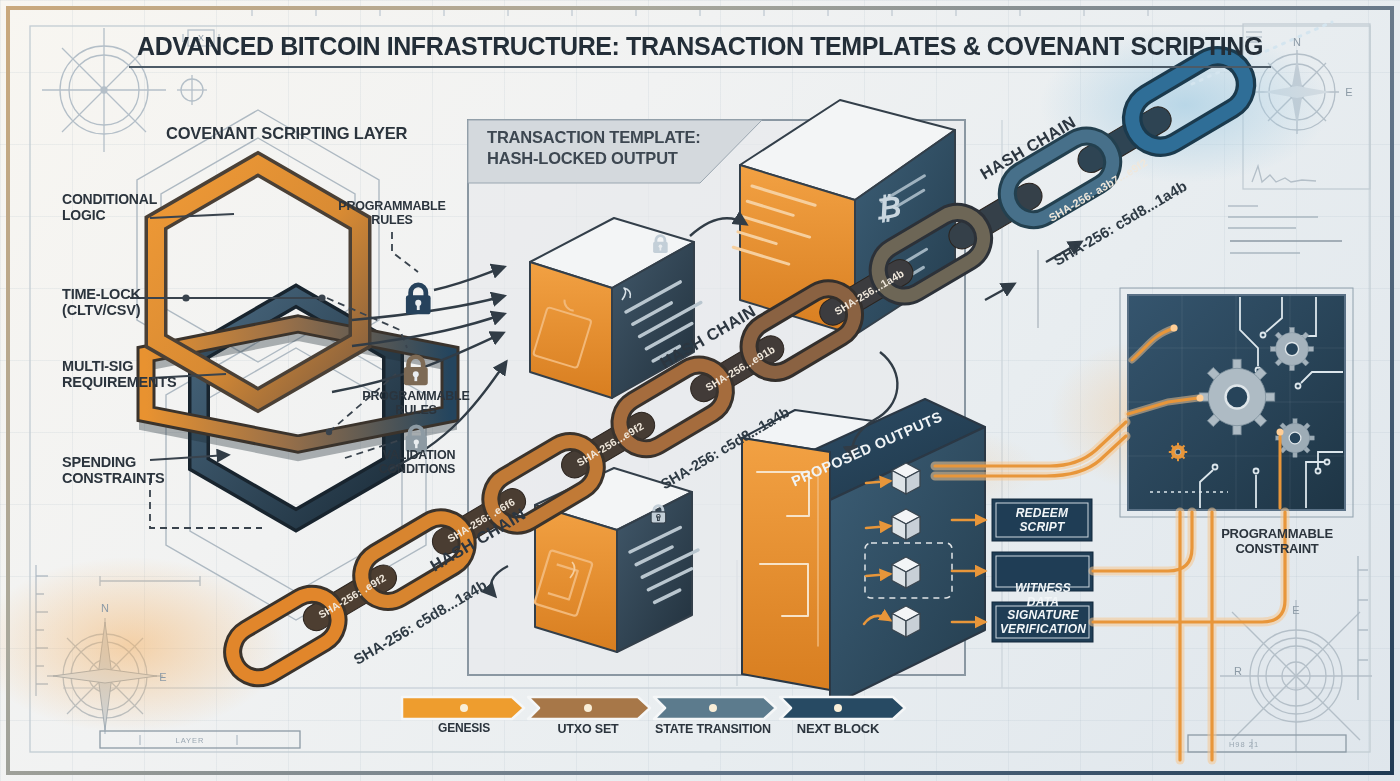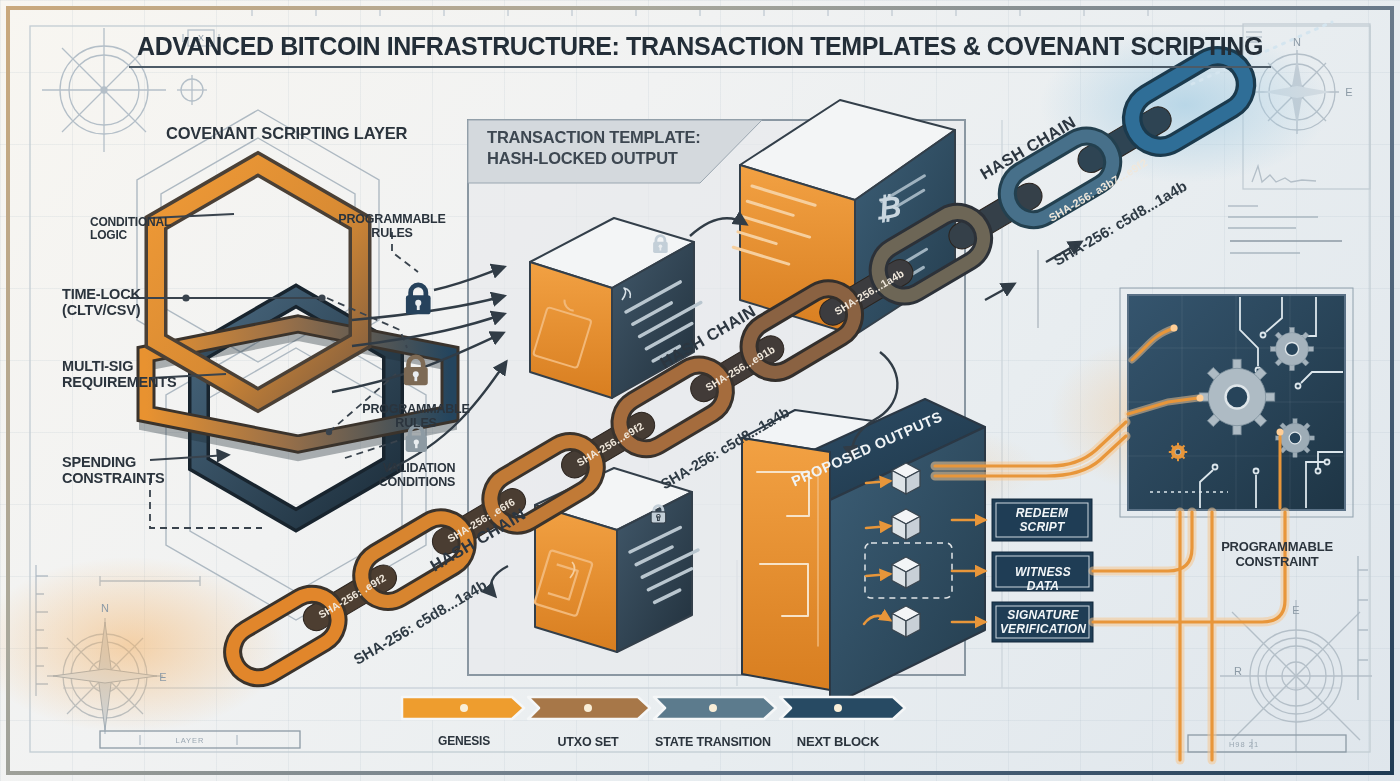--- a/index.html
+++ b/index.html
@@ -7,21 +7,21 @@
     font-family:"Liberation Sans","DejaVu Sans",sans-serif;
     background:
       repeating-linear-gradient(to right, rgba(150,170,185,.13) 0 1px, transparent 1px 72px),
       repeating-linear-gradient(to bottom, rgba(150,170,185,.13) 0 1px, transparent 1px 72px),
       linear-gradient(130deg,#f8f6f1 0%,#f1f2f2 35%,#e8edf0 65%,#dfe6ec 100%);}
   .frame{position:absolute;left:6px;top:6px;right:6px;bottom:6px;border:4px solid;
     border-image:linear-gradient(135deg,#c9a87c 0%,#a9a89c 30%,#5d7186 70%,#1d3952 100%) 1;
     pointer-events:none;}
   svg{position:absolute;left:0;top:0;}
   .t{position:absolute;color:#2b343d;font-weight:bold;white-space:pre-line;line-height:1.12;letter-spacing:-.2px;}
-  .c{transform:translate(-50%,-50%);text-align:center;margin-top:13px;}
+  .c{transform:translate(-50%,-50%);text-align:center;}
   #title{left:700px;top:50px;transform:translate(-50%,-50%);font-size:25px;letter-spacing:-.4px;
      color:#232e38;border-bottom:2px solid #4c5a66;padding:0 8px 6px 8px;white-space:nowrap;text-align:center;}
   .small-band{position:absolute;color:#f0e8dc;font-weight:bold;font-size:10.5px;letter-spacing:.2px;white-space:nowrap;}
   .hashfree{position:absolute;color:#2e3a44;font-weight:bold;font-size:14.5px;white-space:nowrap;}
   .hashchain{position:absolute;color:#2c3640;font-weight:bold;font-size:16.5px;letter-spacing:.4px;white-space:nowrap;}
   .boxlabel{position:absolute;color:#f2f6f8;font-weight:bold;font-size:12px;line-height:1.18;text-align:center;
      transform:translate(-50%,-50%);white-space:pre-line;letter-spacing:.2px;font-style:italic;}
   .compassletter{position:absolute;color:#8c9aa6;font-size:11px;font-weight:normal;transform:translate(-50%,-50%);}
   .faint{position:absolute;color:#9aa7b2;font-size:7.5px;font-weight:normal;transform:translate(-50%,-50%);letter-spacing:1px;}
 </style>
@@ -485,21 +485,21 @@
   </g>
 
   <use href="#lock" transform="translate(404,282) scale(0.95)" style="color:#26425c"></use>
   <use href="#lock" transform="translate(402,354) scale(0.92)" style="color:#7d6a55"></use>
   <use href="#lock" transform="translate(404,424) scale(0.82)" style="color:#8d9aa3"></use>
 </svg>
 
 <div class="t" style="left:166px;top:124px;font-size:16.5px;">COVENANT SCRIPTING LAYER</div>
 
 <div class="t" id="title">ADVANCED BITCOIN INFRASTRUCTURE: TRANSACTION TEMPLATES &amp; COVENANT SCRIPTING</div>
-<div class="t" style="left:62px;top:216px;font-size:12px;margin-left:28px;">CONDITIONAL
+<div class="t" style="left:62px;top:192px;font-size:14px;">CONDITIONAL
 LOGIC</div>
 <div class="t" style="left:62px;top:286px;font-size:14.5px;">TIME-LOCK
 (CLTV/CSV)</div>
 <div class="t" style="left:62px;top:358px;font-size:14.5px;">MULTI-SIG
 REQUIREMENTS</div>
 <div class="t" style="left:62px;top:438px;font-size:14.5px;margin-top:16px;">SPENDING
 CONSTRAINTS</div>
 <div class="t c" style="left:392px;top:213px;font-size:12.5px;text-align:center;">PROGRAMMABLE
 RULES</div>
 <div class="t c" style="left:416px;top:403px;font-size:12.5px;text-align:center;">PROGRAMMABLE
@@ -523,21 +523,21 @@
 <div class="small-band" style="left:1098px;top:190px;transform:translate(-50%,-50%) rotate(-30.6deg);font-size:11px;">SHA-256: a3b7...e9f2</div>
 
 <div class="hashfree" style="left:420px;top:622px;transform:translate(-50%,-50%) rotate(-30.6deg);font-size:15px;">SHA-256: c5d8...1a4b</div>
 <div class="hashfree" style="left:725px;top:448px;transform:translate(-50%,-50%) rotate(-30.6deg);">SHA-256: c5d8...1a4b</div>
 <div class="hashfree" style="left:1120px;top:223px;transform:translate(-50%,-50%) rotate(-30.6deg);font-size:15px;">SHA-256: c5d8...1a4b</div>
 
 <div class="t" style="left:867px;top:449px;transform:translate(-50%,-50%) rotate(-24deg);font-size:14.5px;color:#f0f4f6;letter-spacing:.5px;white-space:nowrap;">PROPOSED OUTPUTS</div>
 
 <div class="boxlabel" style="left:1042px;top:520px;">REDEEM
 SCRIPT</div>
-<div class="boxlabel" style="left:1043px;top:579px;text-align:center;">WITNESS
+<div class="boxlabel" style="left:1043px;top:595px;text-align:center;">WITNESS
 DATA</div>
 <div class="boxlabel" style="left:1043px;top:622px;">SIGNATURE
 VERIFICATION</div>
 
 <div class="t c" style="left:1277px;top:542px;font-size:13px;text-align:center;">PROGRAMMABLE
 CONSTRAINT</div>
 
 <div class="t c" style="left:464px;top:729px;font-size:12px;">GENESIS</div>
 <div class="t c" style="left:588px;top:729px;font-size:12.5px;">UTXO SET</div>
 <div class="t c" style="left:713px;top:729px;font-size:12.5px;">STATE TRANSITION</div>

